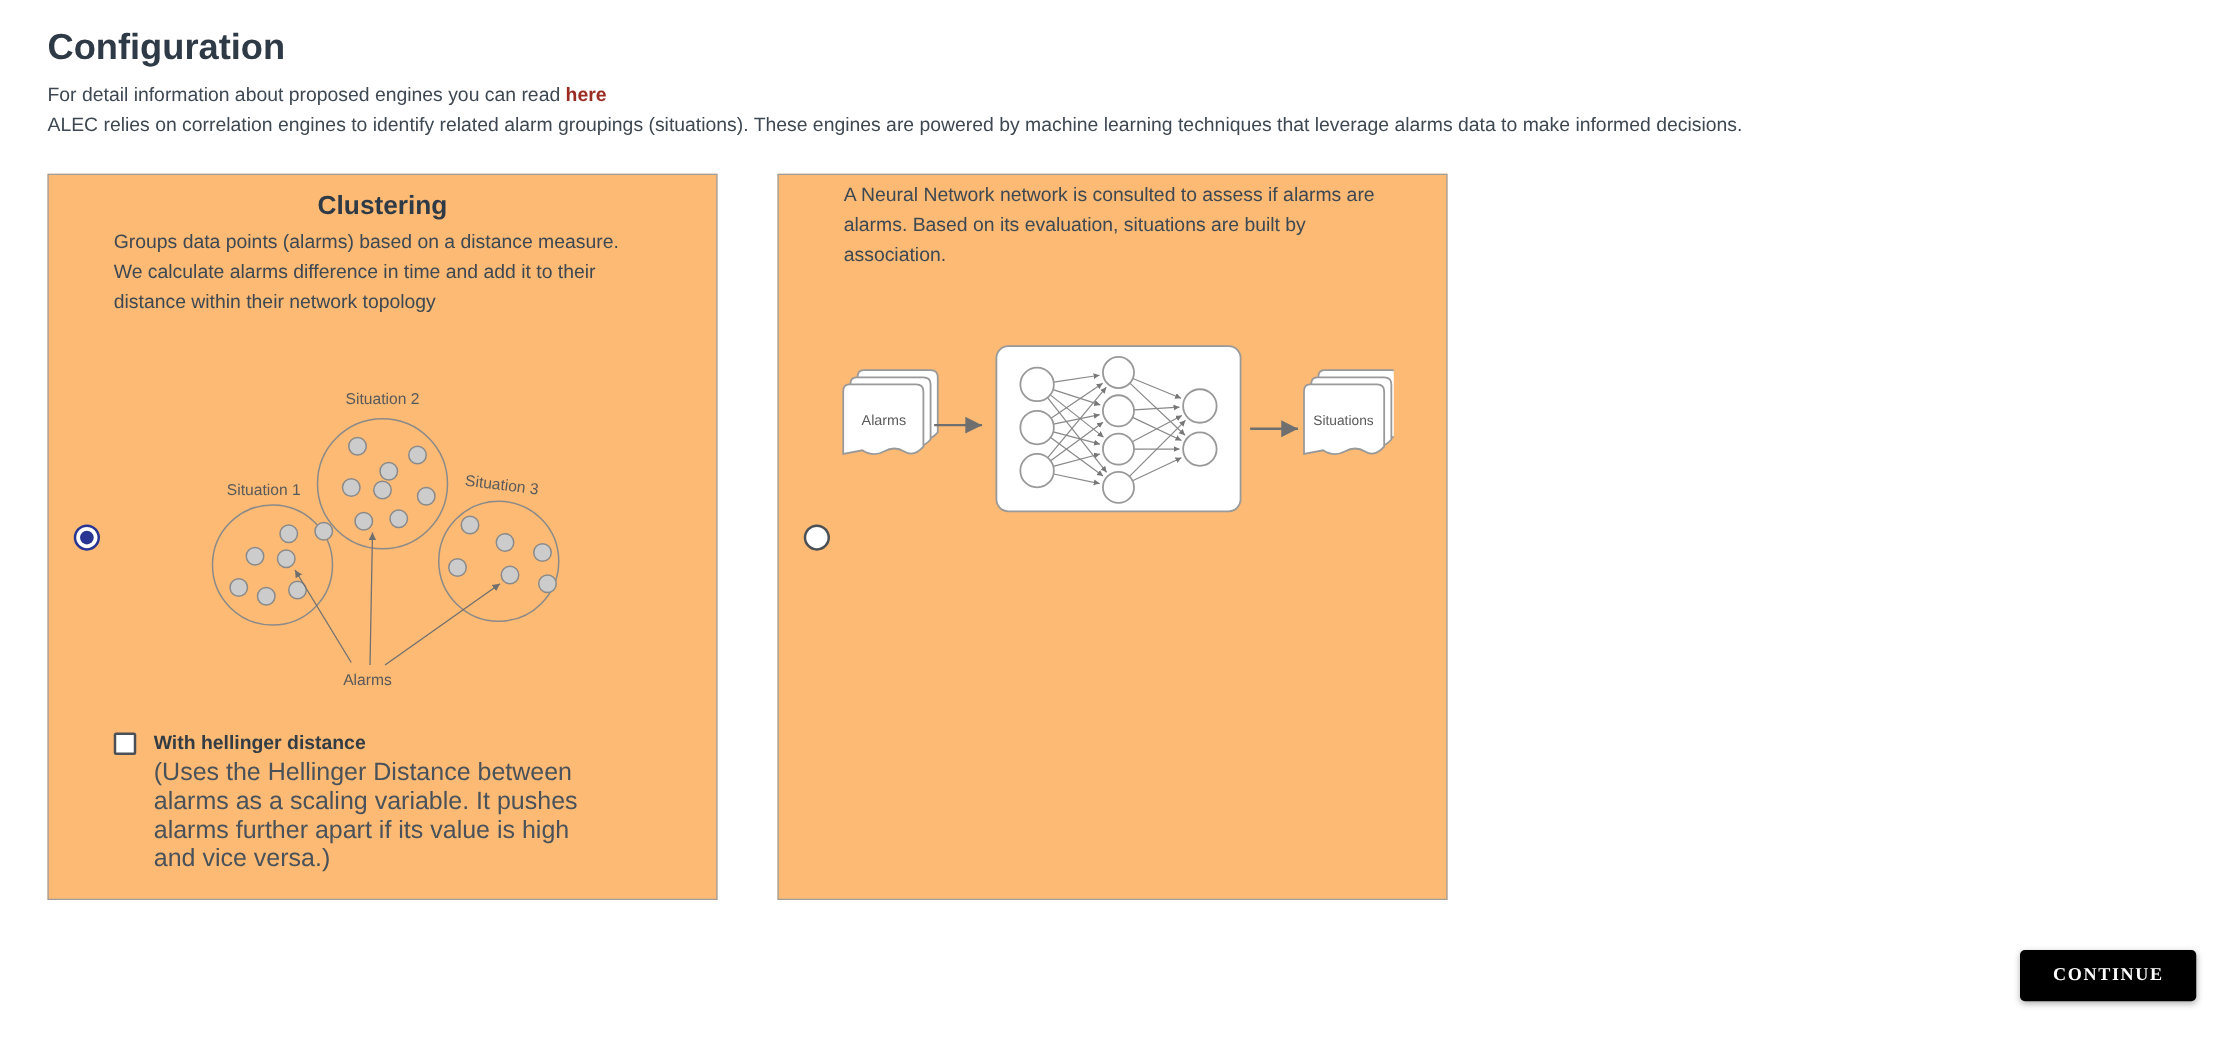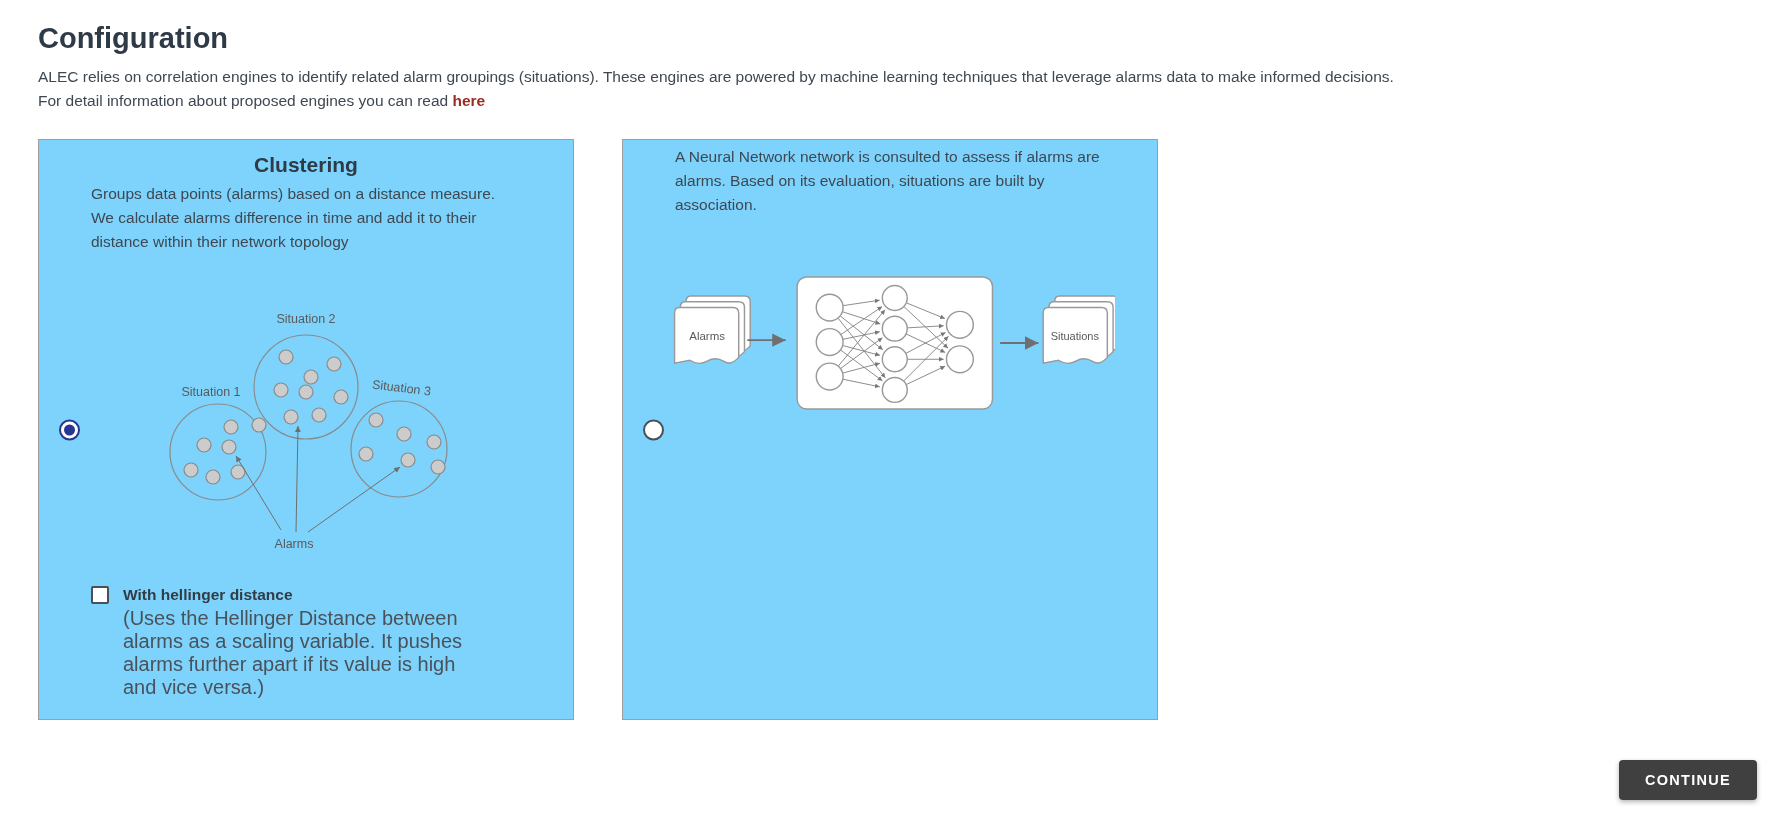--- a/index.html
+++ b/index.html
@@ -15,21 +15,21 @@
     margin: 22px 38px 10px 38px;
     font-size: 29px; font-weight: 700; color: #2f3a47;
   }
   .intro p { margin: 0 38px; font-size: 15.5px; line-height: 24px; color: #3e4852; }
   .intro .prompt { font-weight: 700; color: #333c45; }
   .intro a.doc-link { color: #9b2c23; font-weight: 700; text-decoration: none; cursor: pointer; }
 
   .cards { display: flex; gap: 48px; margin: 26px 38px 0 38px; }
   .card {
     position: relative; width: 536px; height: 581px;
-    border: 1px solid #9e9e9e; background: #7dd3fc;
+    border: 1px solid #9e9e9e; background: #fdba74;
   }
   .radio {
     position: absolute; left: 20px; top: 50%; transform: translateY(-50%);
     width: 21px; height: 21px; border-radius: 50%;
     border: 2px solid #4a5056; background: #fff; cursor: pointer;
   }
   .radio.checked { border-color: #283593; }
   .radio.checked::after {
     content: ""; position: absolute; left: 3px; top: 3px; right: 3px; bottom: 3px;
     border-radius: 50%; background: #283593;
@@ -51,38 +51,38 @@
     background: #fff; cursor: pointer; flex: 0 0 auto;
   }
   .hellinger-label { font-size: 15.5px; font-weight: 700; color: #333c45; cursor: pointer; }
   .hellinger-note {
     margin: 3px 0 0 32px; width: 370px;
     font-size: 20px; line-height: 23px; color: #49525a;
   }
 
   .footer { display: flex; justify-content: flex-end; margin: 40px 22px 0 0; }
   .continue-btn {
-    background: #404040; color: #ffffff; border: none; border-radius: 4px;
-    padding: 12px 26px; font-family: Liberation Sans, sans-serif;
+    background: #000000; color: #ffffff; border: none; border-radius: 4px;
+    padding: 12px 26px; font-family: Liberation Serif, serif;
     font-size: 14.5px; font-weight: 700; letter-spacing: 1.3px;
     box-shadow: 0 2px 5px rgba(0,0,0,0.3); cursor: pointer;
   }
 
   svg text { font-family: "Liberation Sans", sans-serif; fill: #5a5a5a; }
 </style>
 </head>
 <body>
 
 <div class="page">
 
   <h1 class="page-title">Configuration</h1>
 
   <div class="intro">
+    <p><span>For detail information about proposed engines you can read </span><a class="doc-link">here</a></p>
     <p>ALEC relies on correlation engines to identify related alarm groupings (situations). These engines are powered by machine learning techniques that leverage alarms data to make informed decisions.</p>
-    <p><span>For detail information about proposed engines you can read </span><a class="doc-link">here</a></p>
   </div>
 
   <div class="cards">
 
     <div class="card">
       <span class="radio checked"></span>
       <div class="card-title">Clustering</div>
       <div class="card-desc">Groups data points (alarms) based on a distance measure. We calculate alarms difference in time and add it to their distance within their network topology</div>
 
       <svg class="cluster-diagram" width="300" height="252" viewBox="0 0 300 252">

